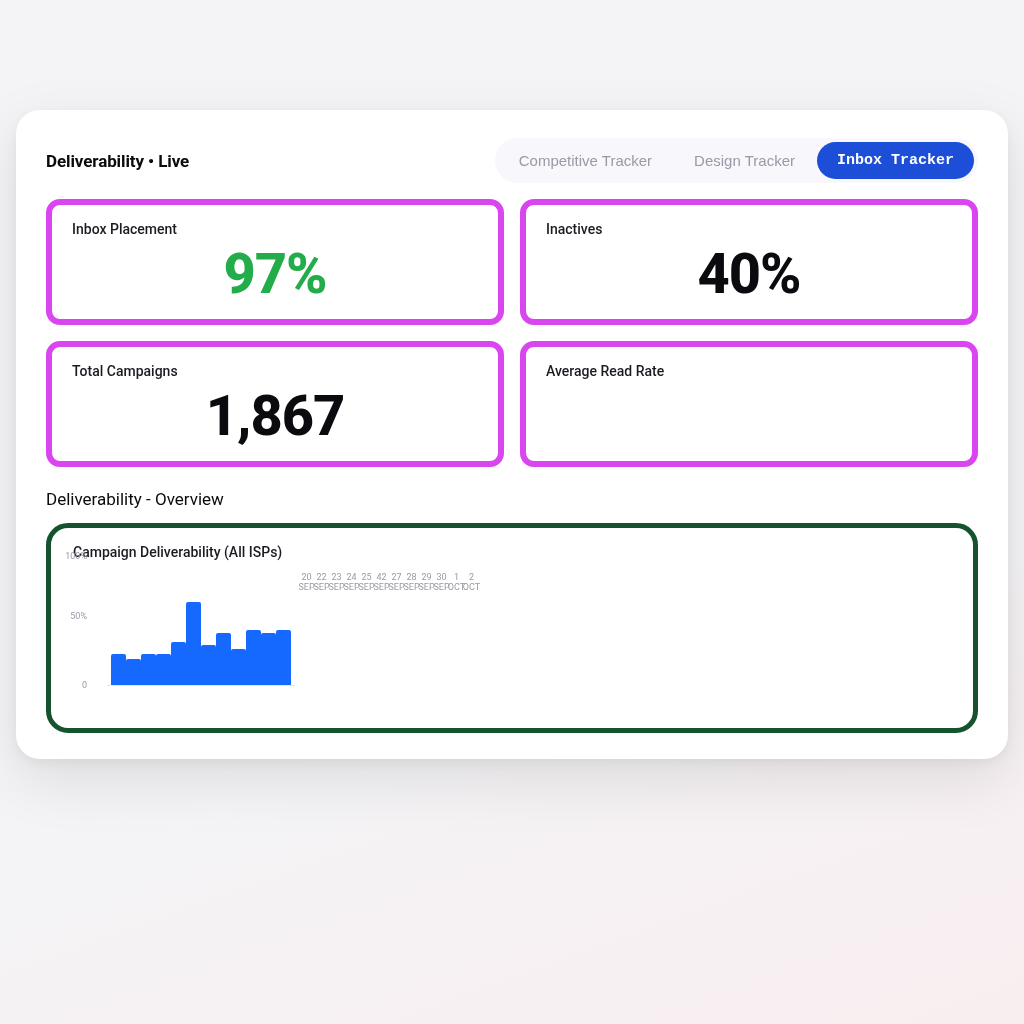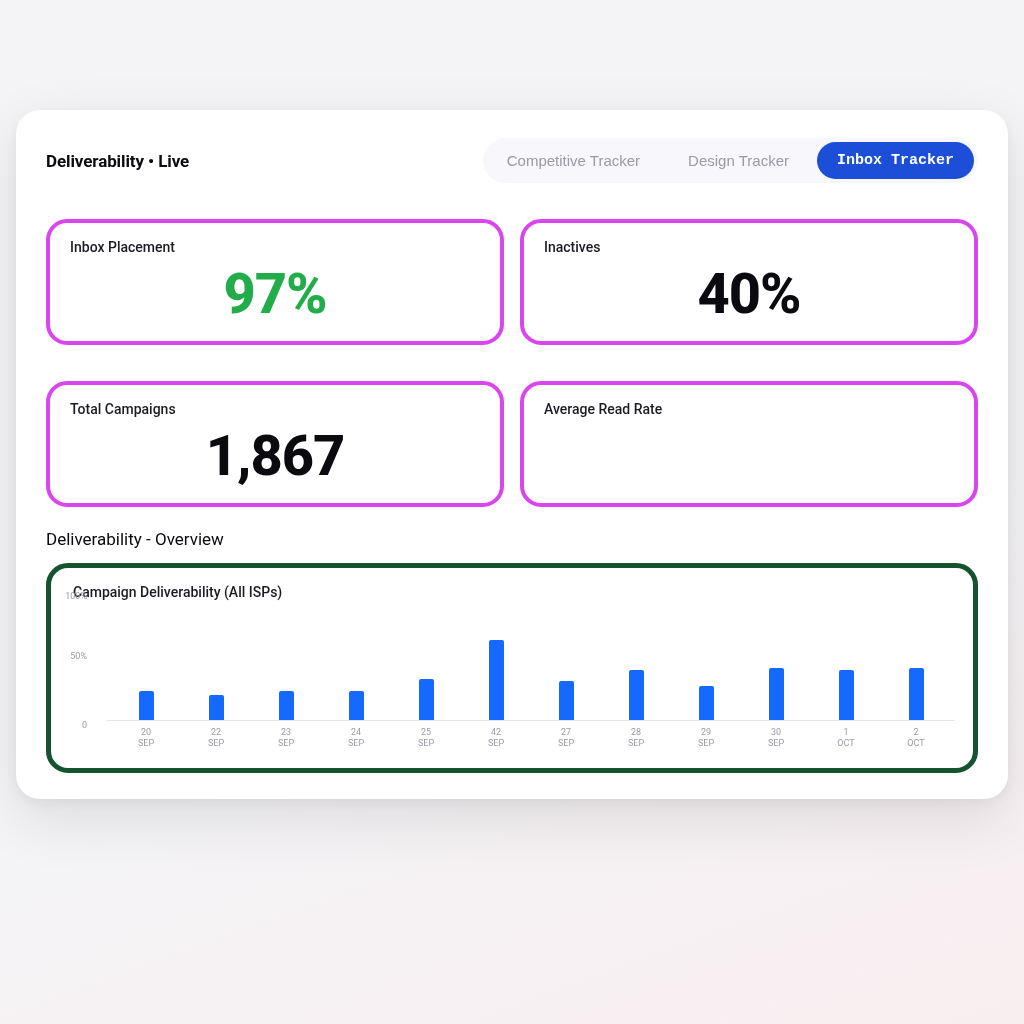--- a/index.html
+++ b/index.html
@@ -30,21 +30,21 @@
   .section-title {
     font-size: 17px;
     font-weight: 700;
     letter-spacing: -0.1px;
   }
   .tabs {
     display: flex;
     background: #f8f7fb;
     border-radius: 999px;
     padding: 4px;
-    gap: 8px;
+    gap: 2px;
   }
   .tab {
     border: none;
     background: transparent;
     color: #9a9aa6;
     font-size: 15px;
     padding: 10px 20px;
     border-radius: 999px;
     cursor: pointer;
     font-weight: 500;
@@ -55,27 +55,26 @@
     font-weight: 600;
     font-family: Liberation Mono, monospace;
   }
   .stat-grid {
     display: grid;
     grid-template-columns: 1fr 1fr;
     gap: 16px;
     margin-bottom: 22px;
   }
   .stat {
-    border: 4px solid #d946ef;
-    border-radius: 21px;
+    border: 6px solid #d946ef;
+    border-radius: 14px;
     padding: 16px 20px 10px 20px;
     min-height: 126px;
     display: flex;
     flex-direction: column;
-    margin-top: 20px;
   }
   .stat-label {
     font-size: 14px;
     color: #1b1b22;
     font-weight: 500;
     margin-bottom: 2px;
   }
   .stat-value-wrap {
     flex: 1;
     display: flex;
@@ -120,21 +119,21 @@
   .y-tick {
     position: absolute;
     right: 20px;
     font-size: 9px;
     color: #9a9aa6;
     transform: translateY(-50%);
   }
   .plot-col {
     flex: 1;
     display: flex;
-    flex-direction: column;
+    flex-direction: row;
   }
   .plot {
     height: 120px;
     border-bottom: 1px solid #e4e3ee;
     display: flex;
     align-items: flex-end;
     justify-content: space-around;
     padding: 0 4px;
   }
   .bar {

